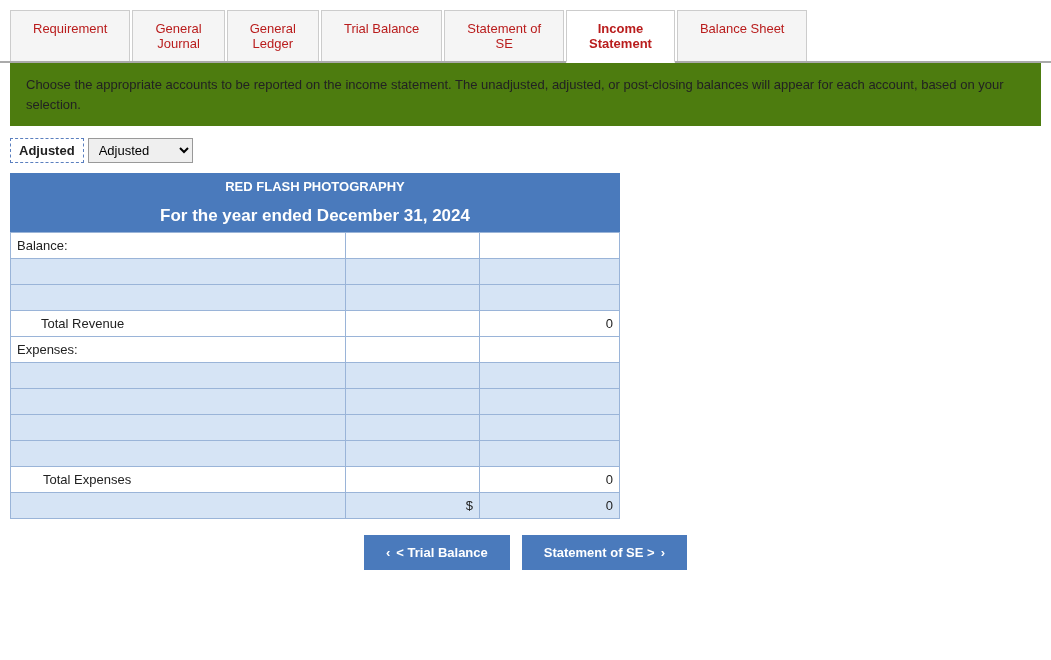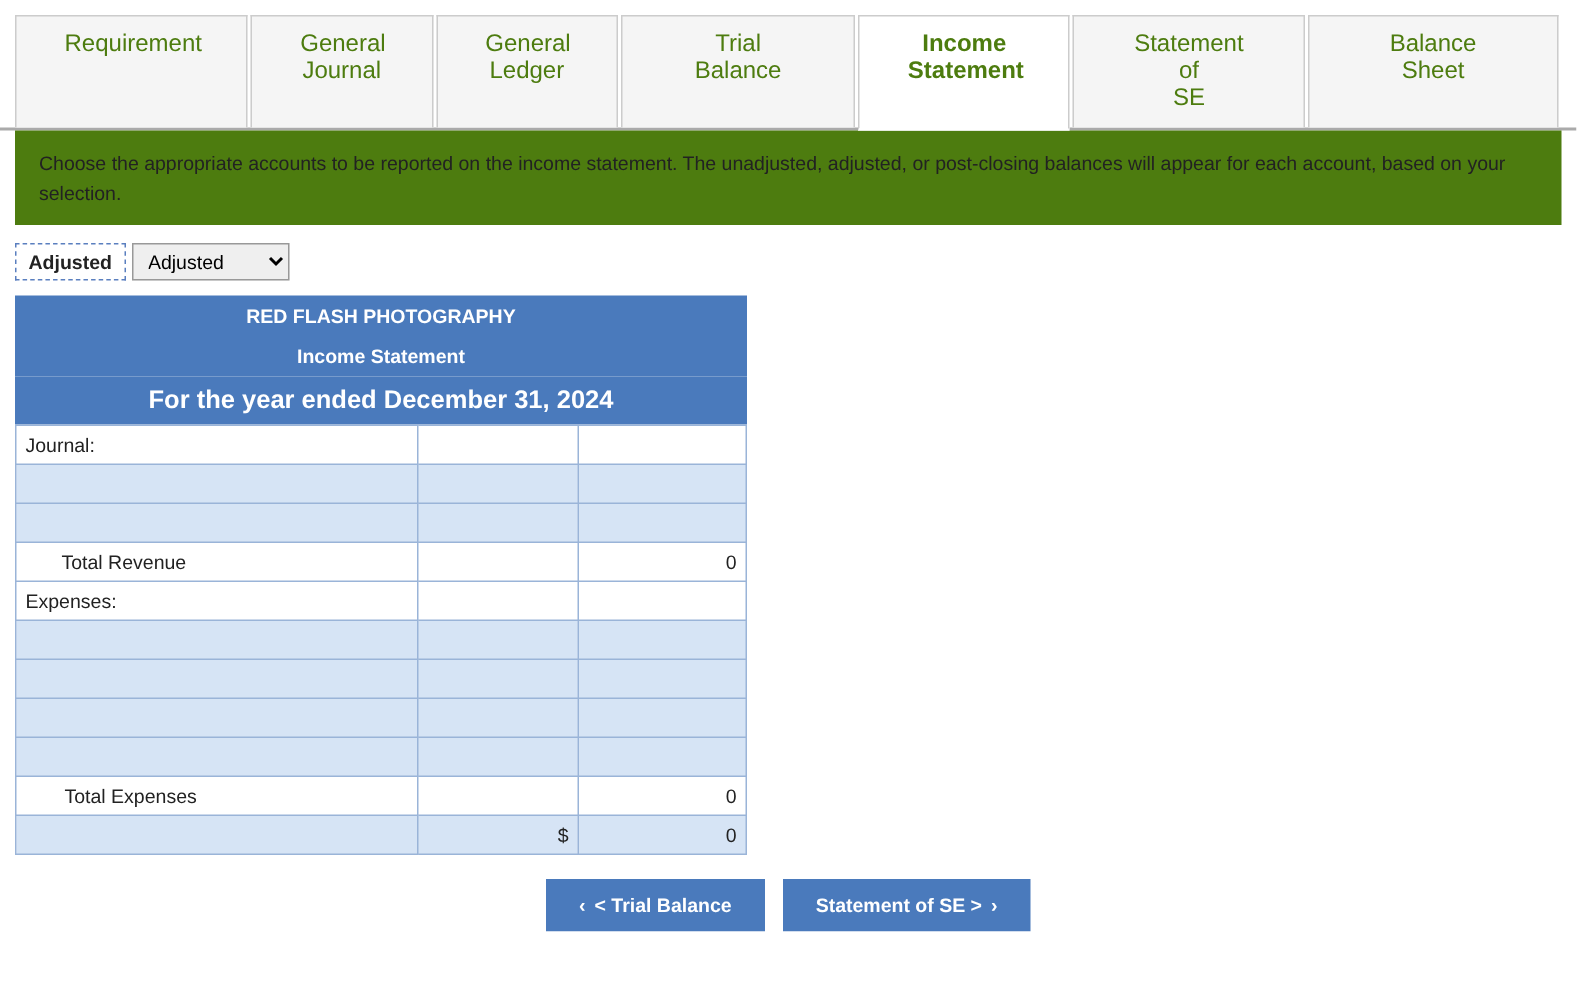--- a/index.html
+++ b/index.html
@@ -11,30 +11,30 @@
     }
 
     
     .tabs-container {
       display: flex;
       border-bottom: 2px solid #aaa;
       padding: 0 10px;
       margin-top: 10px;
     }
     .tab {
-      padding: 10px 32px;
+      padding: 10px 22px;
       border: 1px solid #ccc;
       border-bottom: none;
       margin-right: 2px;
       cursor: pointer;
       background: #f5f5f5;
       text-align: center;
       min-width: 80px;
-      font-size: 16px;
-      color: #4d7c0f;
+      font-size: 13px;
+      color: #b91c1c;
     }
     .tab.active {
       background: #fff;
       border-bottom: 2px solid #fff;
       font-weight: bold;
       margin-bottom: -2px;
       z-index: 1;
     }
 
     
@@ -61,21 +61,21 @@
     .dropdown-select {
       border: 1px solid #999;
       padding: 3px 6px;
       font-size: 13px;
       cursor: pointer;
     }
 
     
     .table-container {
       margin: 0 10px;
-      width: 488px;
+      width: 610px;
     }
 
     .table-header-blue {
       background: #4a7abc;
       color: #fff;
       text-align: center;
       padding: 6px 4px;
       font-weight: bold;
       font-size: 13px;
     }
@@ -135,49 +135,48 @@
     }
   </style>
 </head>
 <body>
 
 <div class="tabs-container">
   <div class="tab">Requirement</div>
   <div class="tab">General<br>Journal</div>
   <div class="tab">General<br>Ledger</div>
   <div class="tab">Trial Balance</div>
+  <div class="tab">Statement of<br>SE</div>
   <div class="tab active">Income<br>Statement</div>
-  <div class="tab">Statement of<br>SE</div>
   <div class="tab">Balance Sheet</div>
 </div>
 
 <div class="info-banner">
   <span>Choose the appropriate accounts to be reported on the income statement. The unadjusted, adjusted, or post-closing balances will appear for each account, based on your selection.</span>
 </div>
 
 <div class="dropdown-container">
   <span class="dropdown-label">Adjusted</span>
   <select class="dropdown-select">
     <option>Unadjusted</option>
     <option selected="">Adjusted</option>
     <option>Post-closing</option>
   </select>
 </div>
 
 <div class="table-container">
 
   <div class="table-header-blue">RED FLASH PHOTOGRAPHY</div>
-  <div class="table-header-blue sub">Income Statement</div>
   <div class="table-header-blue sub2">For the year ended December 31, 2024</div>
 
   <table class="stmt-table">
 
     <tbody>
         <tr class="section-label">
-      <td class="col-account">Journal:</td>
+      <td class="col-account">Balance:</td>
       <td class="col-mid"></td>
       <td class="col-right"></td>
     </tr>
 
     <tr class="data-row">
       <td class="col-account" contenteditable="false" style=""></td>
       <td class="col-mid" contenteditable="false" style=""></td>
       <td class="col-right" contenteditable="false" style=""></td>
     </tr>
 

